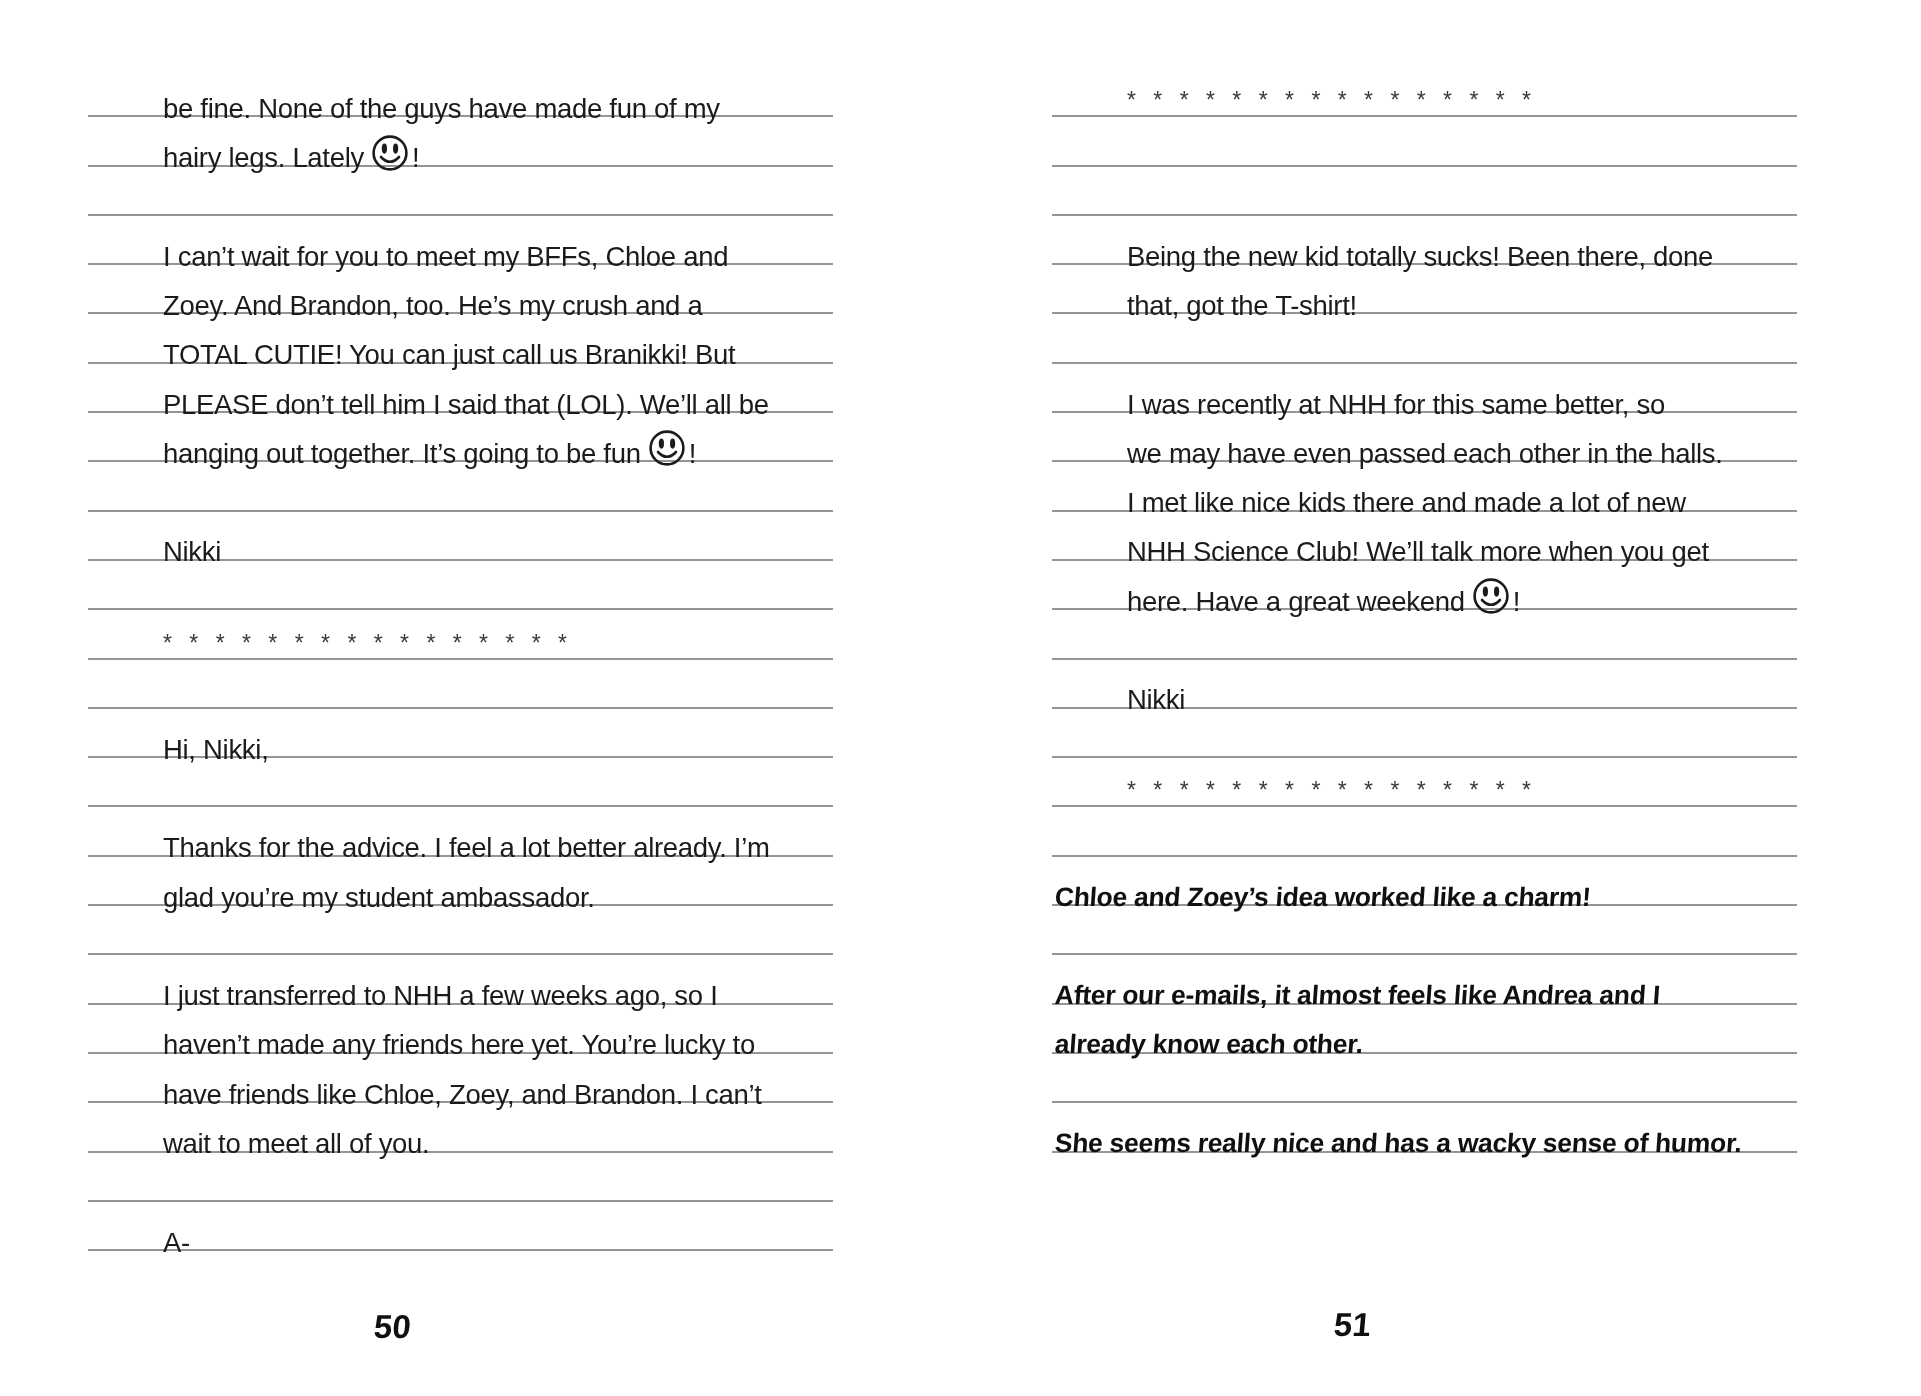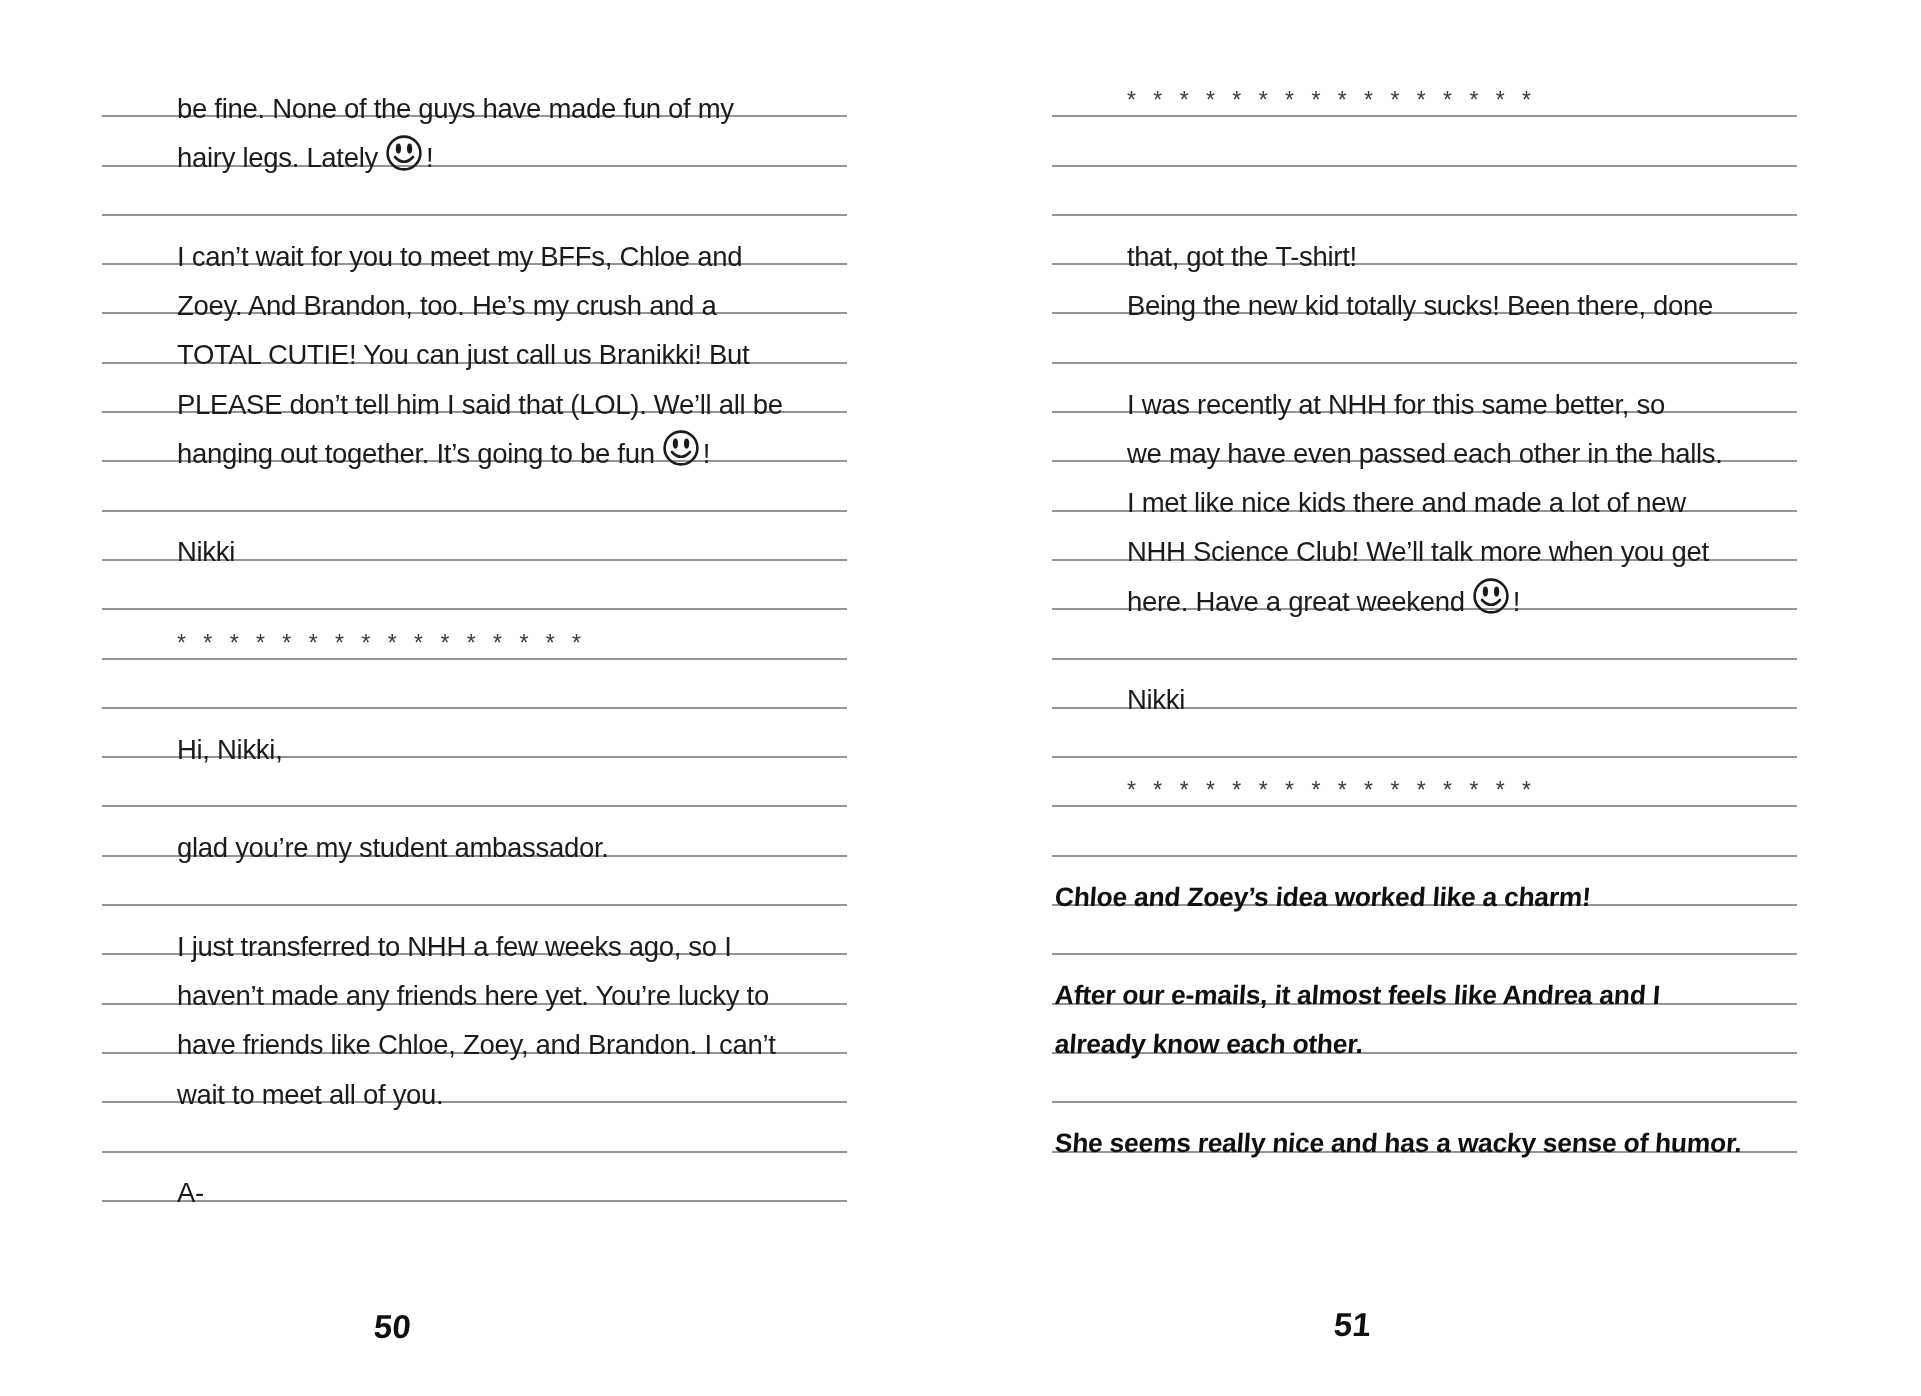--- a/index.html
+++ b/index.html
@@ -8,21 +8,21 @@
     background:#ffffff;
     overflow:hidden;
     position:relative;
     font-family:"Liberation Sans",sans-serif;
   }
   .page{
     position:absolute;
     top:68px;
     width:745px;
   }
-  #page-left{left:102px;}
+  #page-left{left:88px;}
   #page-right{left:1052px;}
   .row{
     height:49.3px;
     box-sizing:border-box;
     border-bottom:2px solid #959595;
     display:flex;
     align-items:flex-end;
     position:relative;
   }
   .txt{
@@ -126,20 +126,23 @@
       <div class="row"></div>
       <div class="row">
         <span class="sep">* * * * * * * * * * * * * * * *</span>
       </div>
       <div class="row"></div>
       <div class="row">
         <span class="txt">Hi, Nikki,</span>
       </div>
       <div class="row"></div>
       <div class="row">
+        <span class="txt">Thanks for the advice. I feel a lot better already. I’m</span>
+      </div>
+      <div class="row">
         <span class="txt">glad you’re my student ambassador.</span>
       </div>
       <div class="row"></div>
       <div class="row">
         <span class="txt">I just transferred to NHH a few weeks ago, so I</span>
       </div>
       <div class="row">
         <span class="txt">haven’t made any friends here yet. You’re lucky to</span>
       </div>
       <div class="row">
@@ -153,24 +156,24 @@
         <span class="txt">A-</span>
       </div>
     </div>
   <div class="page" id="page-right">
       <div class="row">
         <span class="sep">* * * * * * * * * * * * * * * *</span>
       </div>
       <div class="row"></div>
       <div class="row"></div>
       <div class="row">
+        <span class="txt">Being the new kid totally sucks! Been there, done</span>
+      </div>
+      <div class="row">
         <span class="txt">that, got the T-shirt!</span>
-      </div>
-      <div class="row">
-        <span class="txt">Being the new kid totally sucks! Been there, done</span>
       </div>
       <div class="row"></div>
       <div class="row">
         <span class="txt">I was recently at NHH for this same better, so</span>
       </div>
       <div class="row">
         <span class="txt">we may have even passed each other in the halls.</span>
       </div>
       <div class="row">
         <span class="txt">I met like nice kids there and made a lot of new</span>

